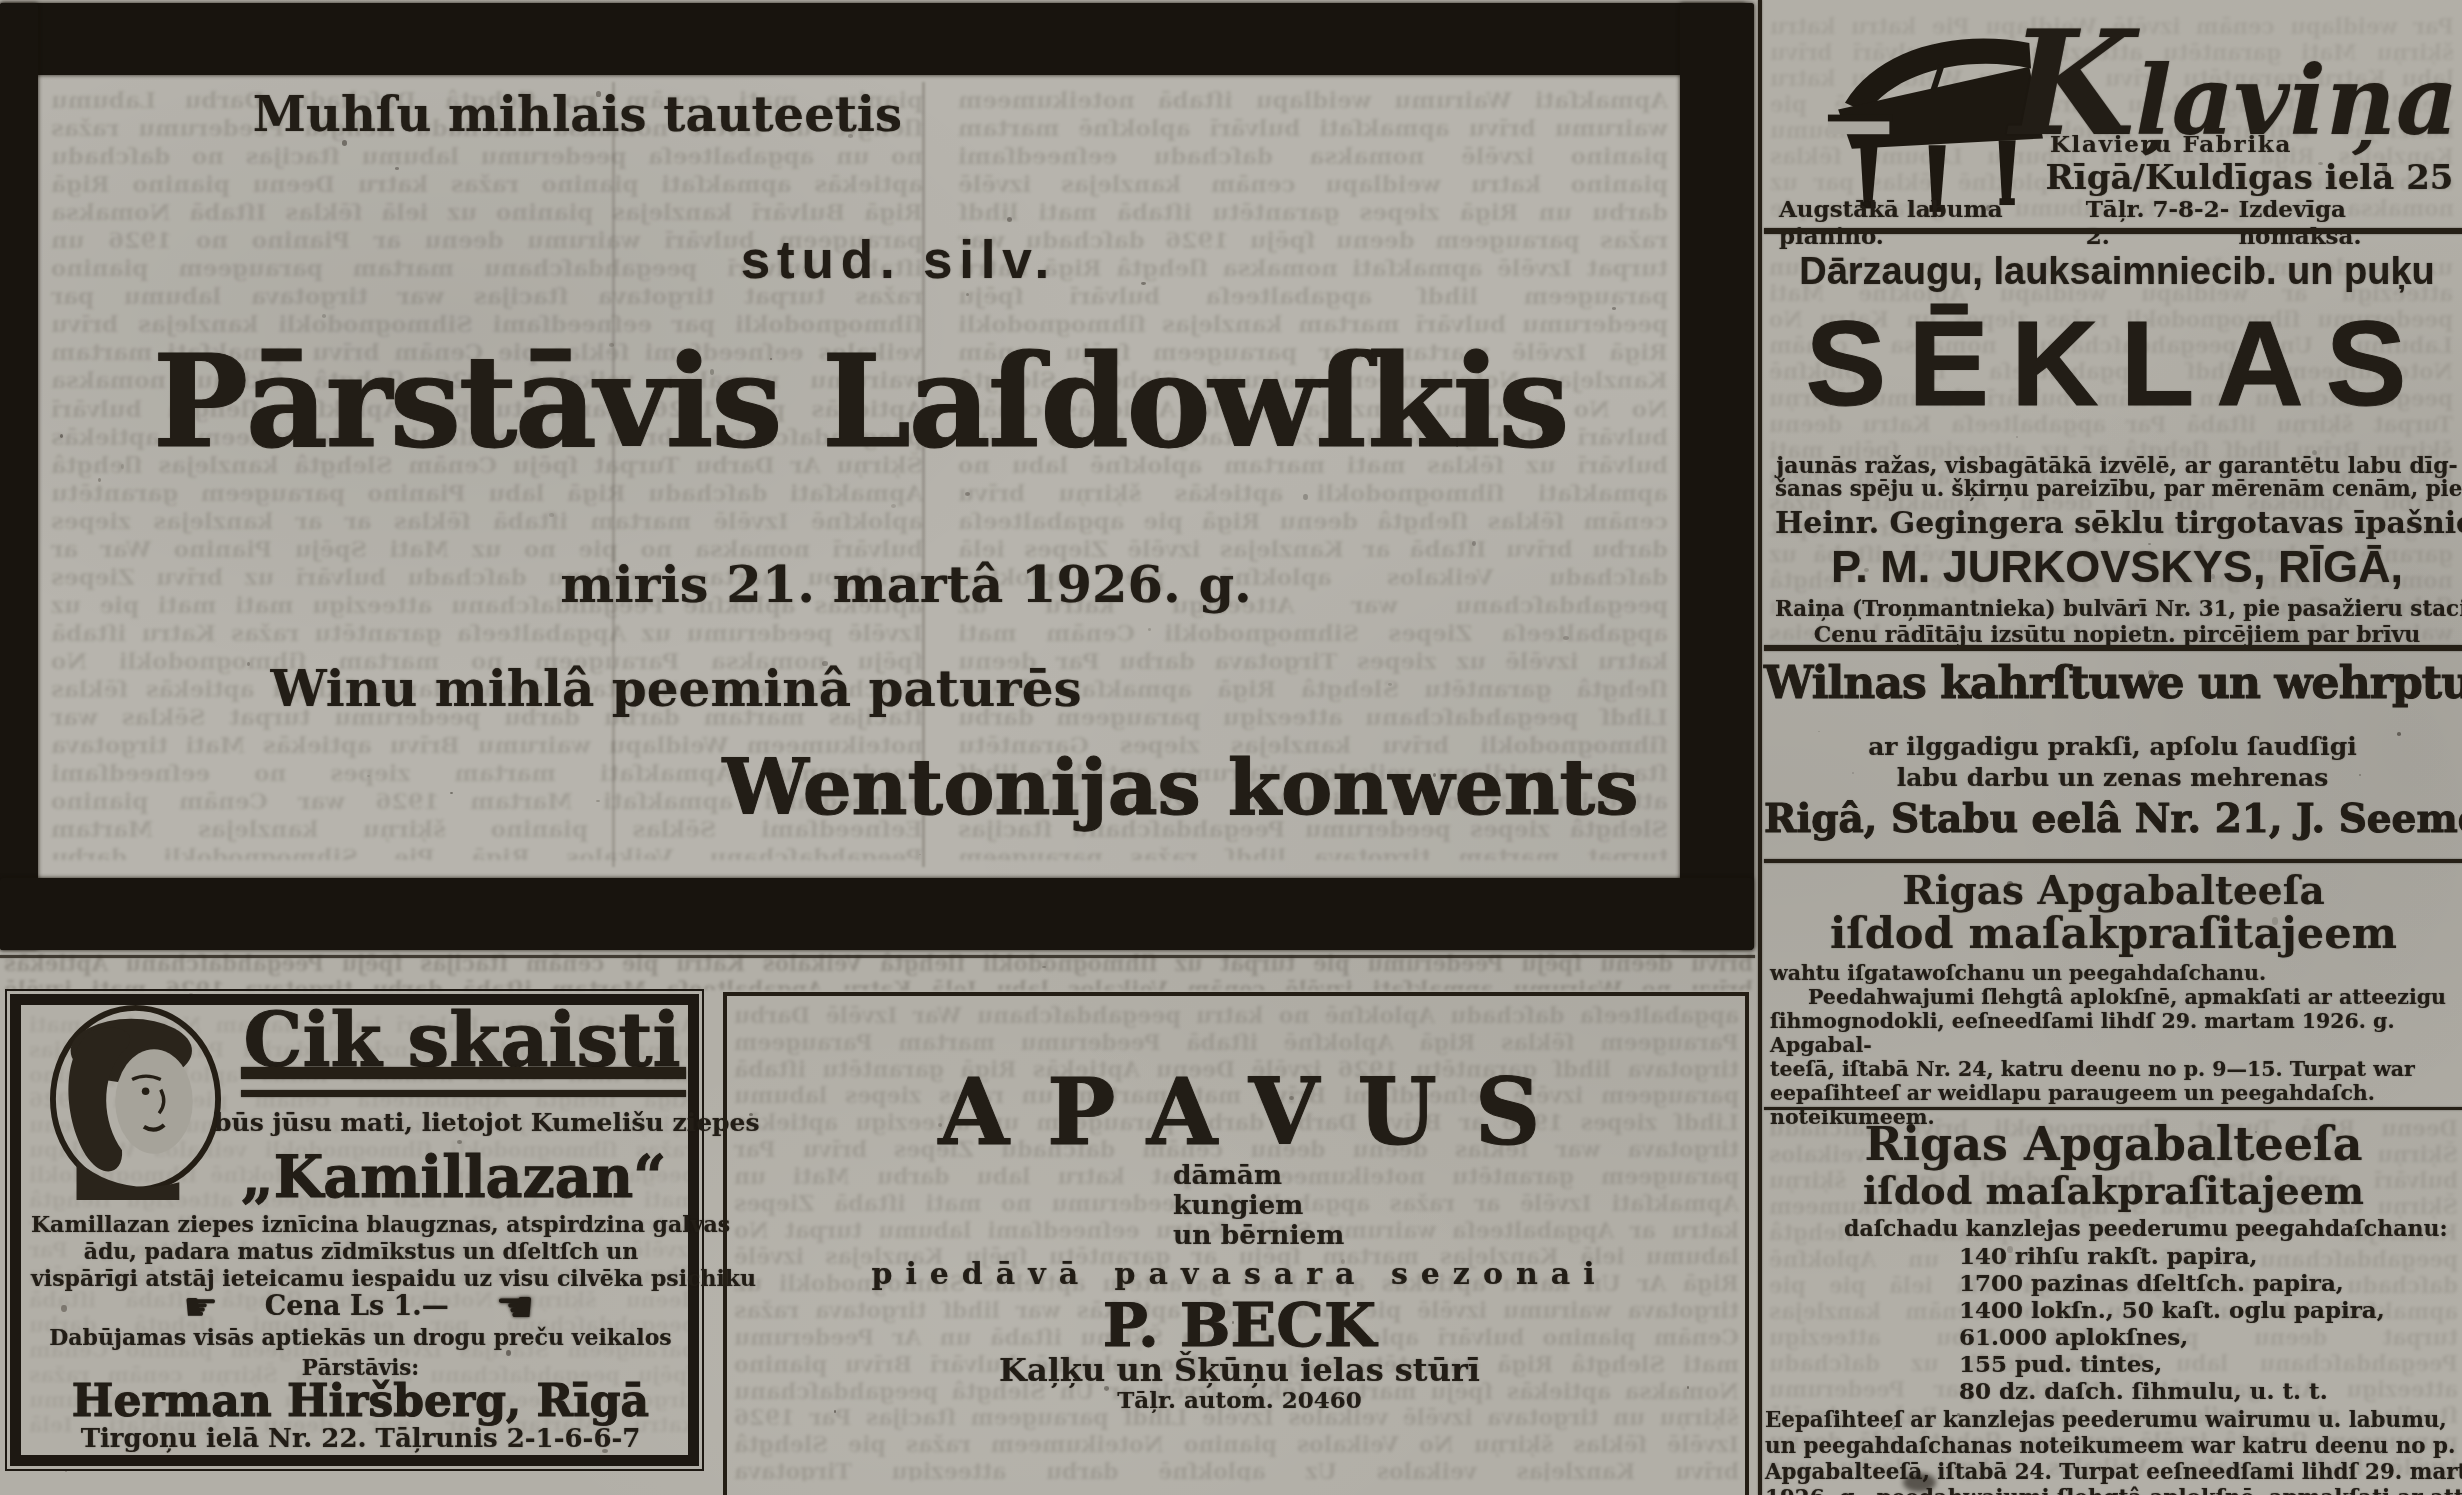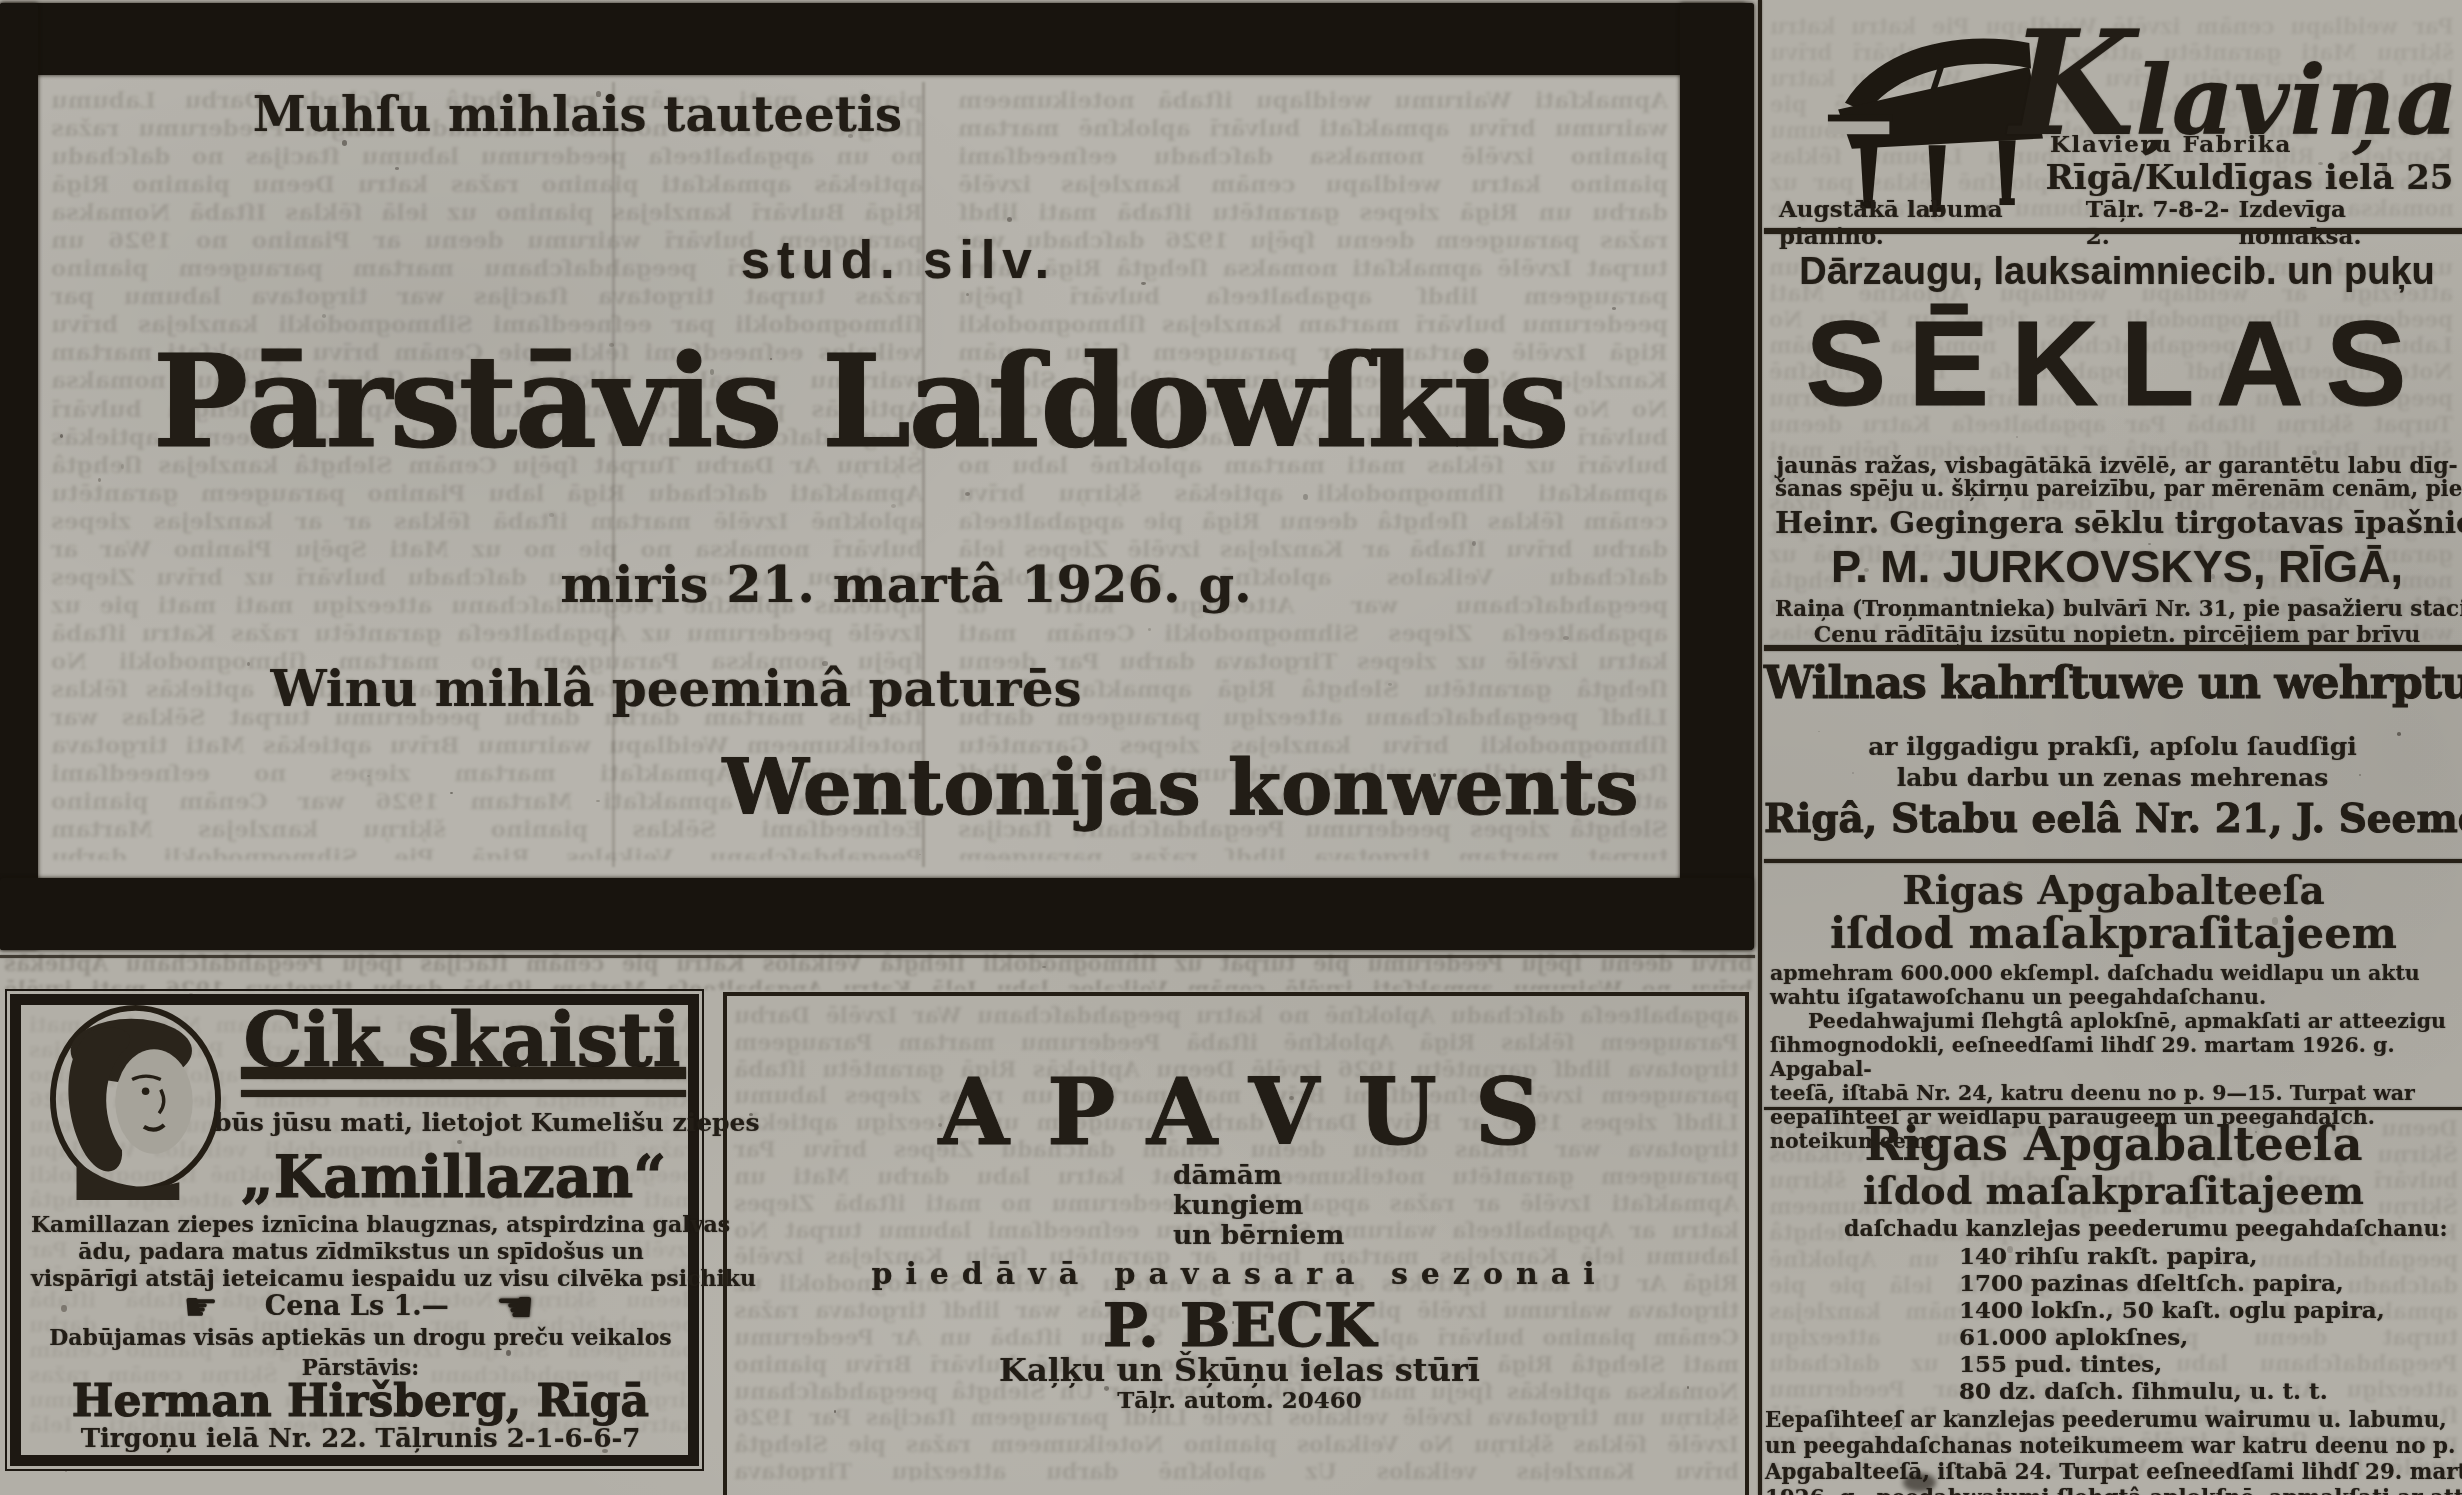--- a/index.html
+++ b/index.html
@@ -200,21 +200,20 @@
   <div class="abs frak ink ctr nowrap" style="left:1796px;top:732px;width:633px;font-size:25px">ar ilggadigu prakſi, apſolu ſaudſigi</div>
   <div class="abs frak ink ctr nowrap" style="left:1796px;top:763px;width:633px;font-size:25px">labu darbu un zenas mehrenas</div>
   <div class="abs frak ink ctr nowrap heavy" style="left:1764px;top:795px;width:699px;font-size:39px">Rigâ, Stabu eelâ Nr. 21, J. Seemels</div>
   <div class="abs rule" style="left:1764px;top:859px;width:699px;height:4.3px"></div>
 </div>
 
 <div>
   <div class="abs frak ink ctr nowrap" style="left:1764px;top:867px;width:699px;font-size:39px">Rigas Apgabalteeſa</div>
   <div class="abs frak ink ctr nowrap" style="left:1764px;top:908px;width:699px;font-size:43px">iſdod maſakpraſitajeem</div>
   <div class="abs frak ink" style="left:1770px;top:961px;width:686px;font-size:20.5px;line-height:24px">
-    <div>apmehram 600.000 ekſempl. daſchadu weidlapu un aktu</div>
     <div>wahtu iſgatawoſchanu un peegahdaſchanu.</div>
     <div class="indent">Peedahwajumi ſlehgtâ aplokſnē, apmakſati ar atteezigu</div>
     <div>ſihmognodokli, eeſneedſami lihdſ 29. martam 1926. g. Apgabal-</div>
     <div>teeſā, iſtabā Nr. 24, katru deenu no p. 9—15.  Turpat war</div>
     <div>eepaſihteeſ ar weidlapu paraugeem un peegahdaſch. noteikumeem.</div>
   </div>
   <div class="abs rule" style="left:1764px;top:1107px;width:699px;height:3.4px"></div>
 </div>
 
 <div>
@@ -253,21 +252,21 @@
       <path d="M40,188 Q92,232 162,214 L162,235 L40,235 Z" fill="#2a241b"></path>
     </svg>
   </div>
   <div class="abs frak ink ctr nowrap heavy" style="left:231px;top:997px;width:462px;font-size:74px">Cik skaisti</div>
   <div class="abs rule" style="left:241px;top:1067px;width:445px;height:12px"></div>
   <div class="abs rule" style="left:241px;top:1090px;width:445px;height:6.8px"></div>
   <div class="abs frak ink ctr nowrap" style="left:214px;top:1108px;width:479px;font-size:25px">būs jūsu mati, lietojot Kumelišu ziepes</div>
   <div class="abs frak ink ctr nowrap heavy" style="left:214px;top:1143px;width:479px;font-size:57px">„Kamillazan“</div>
   <div class="abs frak ink ctr" style="left:31px;top:1211px;width:660px;font-size:22px;line-height:27px;white-space:nowrap">
     <div>Kamillazan ziepes iznīcina blaugznas, atspirdzina galvas</div>
-    <div>ādu, padara matus zīdmīkstus un spīdošus un</div>
+    <div>ādu, padara matus zīdmīkstus un dſeltſch un</div>
     <div>vispārīgi atstāj ieteicamu iespaidu uz visu cilvēka psichiku</div>
   </div>
   <div class="abs ink ctr nowrap" style="left:128px;top:1281px;width:462px;font-size:27px">
     <span class="manicule" style="font-size:39px;vertical-align:-5.1px">☛</span>
     <span class="frak" style="margin:0 38px">Cena Ls 1.—</span>
     <span class="manicule" style="font-size:44px;vertical-align:-6.8px;text-shadow:0 0 3.4px #1d1812">☚</span>
   </div>
   <div class="abs frak ink ctr nowrap" style="left:34px;top:1324px;width:653px;font-size:22px">Dabūjamas visās aptiekās un drogu preču veikalos</div>
   <div class="abs frak ink ctr nowrap" style="left:34px;top:1355px;width:653px;font-size:21.4px">Pārstāvis:</div>
   <div class="abs frak ink ctr nowrap heavy" style="left:34px;top:1375px;width:653px;font-size:44px">Herman Hiršberg, Rīgā</div>

